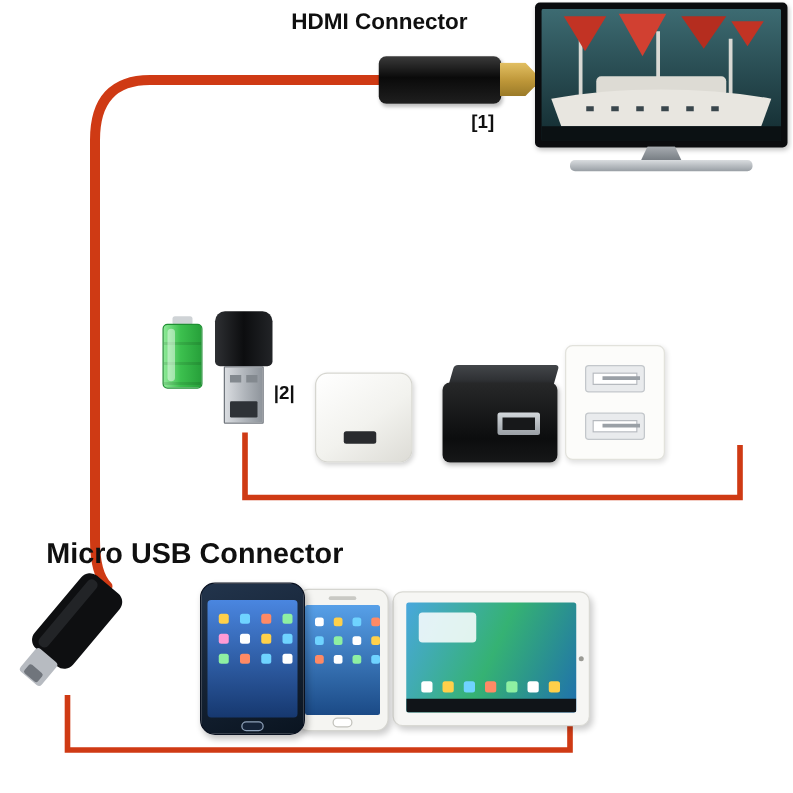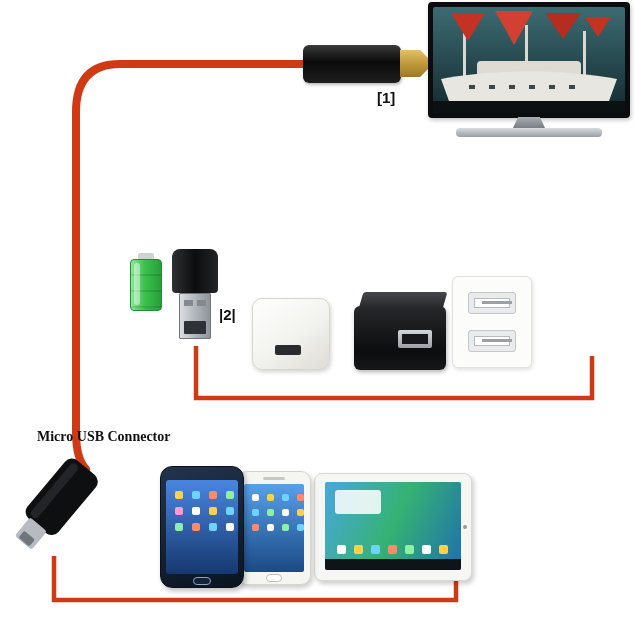--- a/index.html
+++ b/index.html
@@ -6,21 +6,21 @@
   .stage{position:relative;width:634px;height:634px;background:#ffffff;overflow:hidden;
          font-family:"Liberation Sans",sans-serif;}
   .cables{position:absolute;left:0;top:0;z-index:1;}
   .cable-main{fill:none;stroke:#cf3a14;stroke-width:8;stroke-linecap:round;stroke-linejoin:round;}
   .pointer-line{fill:none;stroke:#cf3a14;stroke-width:4.5;stroke-linejoin:miter;}
   .label{position:absolute;z-index:6;font-weight:bold;color:#101010;white-space:nowrap;}
   .lbl-hdmi{left:233px;top:7px;font-size:18px;}
   .ref-1{left:377px;top:89px;font-size:15px;}
   .lbl-usb{left:215px;top:236px;font-size:16px;}
   .ref-2{left:219px;top:306px;font-size:15px;}
-  .lbl-micro{left:37px;top:429px;font-size:14px;font-family:Liberation Serif, serif;}
+  .lbl-micro{left:37px;top:429px;font-size:23px;}
 
   
   .hdmi-body{position:absolute;left:303px;top:45px;width:98px;height:38px;z-index:3;
     background:linear-gradient(180deg,#3a3a3a 0%,#0a0a0a 45%,#1f1f1f 100%);border-radius:6px;
     box-shadow:1px 2px 3px rgba(0,0,0,.25);}
   .hdmi-plug{position:absolute;left:400px;top:50px;width:28px;height:27px;z-index:3;
     background:linear-gradient(180deg,#e3c063 0%,#bd9638 55%,#9a7a28 100%);
     clip-path:polygon(0 0,72% 0,100% 30%,100% 70%,72% 100%,0 100%);}
 
   
@@ -131,20 +131,21 @@
     <path class="pointer-line" d="M 196 346 L 196 398 L 592 398 L 592 356"></path>
     <path class="pointer-line" d="M 54 556 L 54 600 L 456 600 L 456 566"></path>
     <g transform="translate(54,506) rotate(40)">
       <rect x="-20" y="-50" width="40" height="76" rx="9" fill="#0e0f11"></rect>
       <rect x="-14" y="-46" width="9" height="68" rx="4" fill="#26282c" opacity="0.85"></rect>
       <rect x="-11" y="24" width="22" height="24" rx="3" fill="#b7bbc1"></rect>
       <rect x="-7" y="38" width="14" height="9" rx="2" fill="#70757c"></rect>
     </g>
   </svg>
 
+  <div class="label lbl-hdmi">HDMI Connector</div>
   <div class="label ref-1">[1]</div>
   <div class="label ref-2">|2|</div>
   <div class="label lbl-micro">Micro USB Connector</div>
 
   <div class="hdmi-body"></div>
   <div class="hdmi-plug"></div>
 
   <div class="tv-frame">
     <div class="tv-screen">
       <svg width="192" height="106" viewBox="0 0 192 106" preserveAspectRatio="none">

